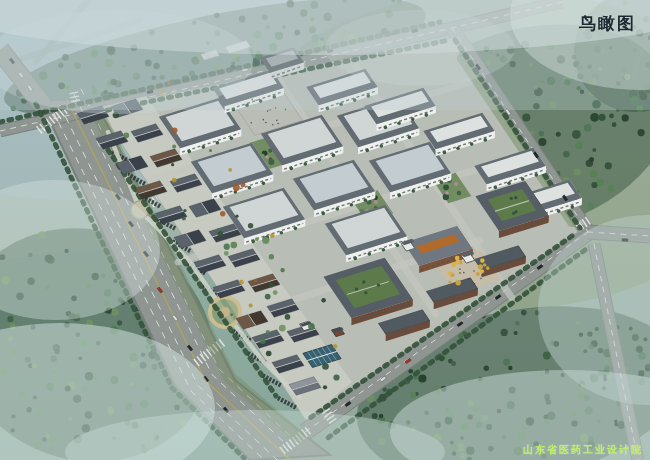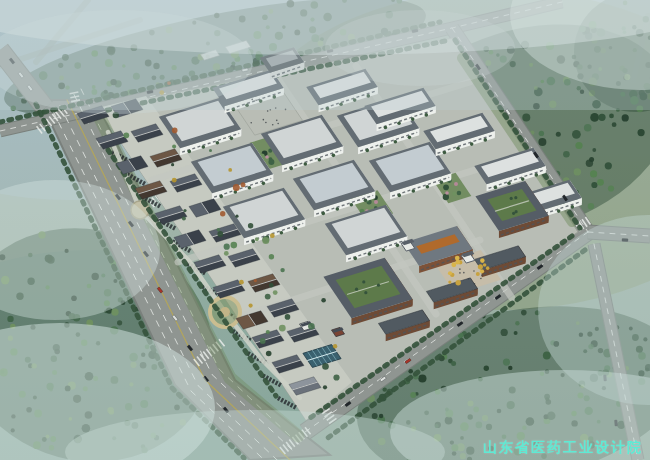--- a/index.html
+++ b/index.html
@@ -2,21 +2,21 @@
 <html><head>
 <meta charset="utf-8">
 <style>
   html,body{margin:0;padding:0;background:#5b6a66;}
   #stage{position:relative;width:650px;height:460px;overflow:hidden;
          font-family:"Liberation Sans","DejaVu Sans",sans-serif;}
   #scene{position:absolute;left:0;top:0;}
   .lbl{position:absolute;font-weight:700;letter-spacing:2px;
        text-shadow:0 0 2px rgba(255,255,255,.25);}
   #title-lbl{top:12px;right:14px;font-size:17px;color:#1c2a31;}
-  #credit-lbl{bottom:3px;right:7px;font-size:14px;color:#5eead4;}
+  #credit-lbl{bottom:3px;right:7px;font-size:10px;color:#bef264;}
 </style>
 </head>
 <body>
 
 <div id="stage">
   <svg id="scene" width="650" height="460" viewBox="0 0 650 460">
       <defs>
         <linearGradient id="sky" x1="0" y1="0" x2="0" y2="1">
           <stop offset="0%" stop-color="#a9bec6"></stop>
           <stop offset="50%" stop-color="#9fb3a8"></stop>
@@ -1117,14 +1117,15 @@
       <ellipse cx="325" cy="0" rx="400" ry="55" fill="#d3dfdf" opacity="0.5"></ellipse>
       <ellipse cx="640" cy="15" rx="130" ry="75" fill="#d8e4e3" opacity="0.42"></ellipse>
       <ellipse cx="55" cy="250" rx="105" ry="70" fill="#d5e3e1" opacity="0.4"></ellipse>
       <ellipse cx="60" cy="408" rx="155" ry="85" fill="#cfe0dd" opacity="0.55"></ellipse>
       <ellipse cx="255" cy="452" rx="190" ry="42" fill="#c8dbd6" opacity="0.42"></ellipse>
       <ellipse cx="565" cy="432" rx="175" ry="62" fill="#c9dcd8" opacity="0.5"></ellipse>
       <ellipse cx="648" cy="310" rx="110" ry="95" fill="#c3d8d4" opacity="0.4"></ellipse>
       <ellipse cx="118" cy="62" rx="135" ry="52" fill="#ccdada" opacity="0.35"></ellipse>
       <ellipse cx="420" cy="48" rx="95" ry="38" fill="#ccd9d9" opacity="0.28"></ellipse>
     </svg>
+  <div class="lbl" id="title-lbl">鸟瞰图</div>
   <div class="lbl" id="credit-lbl">山东省医药工业设计院</div>
 </div>
 
 </body></html>

